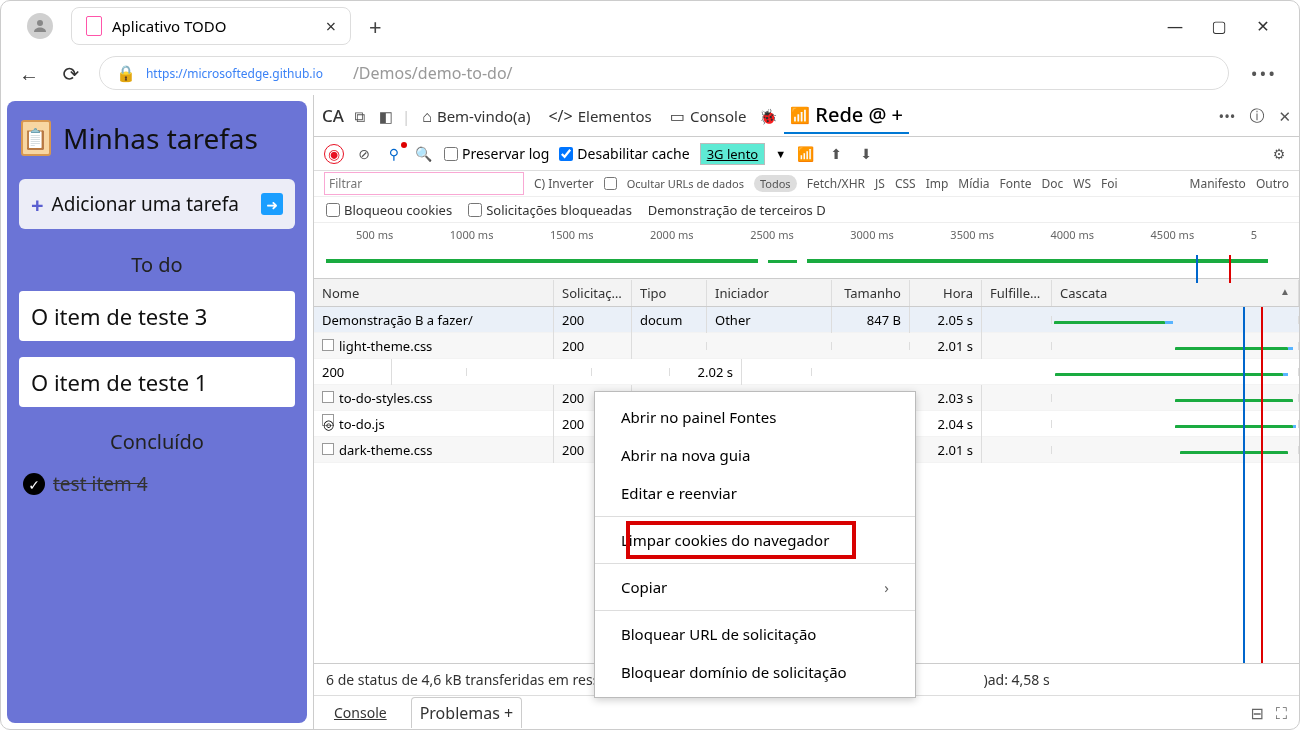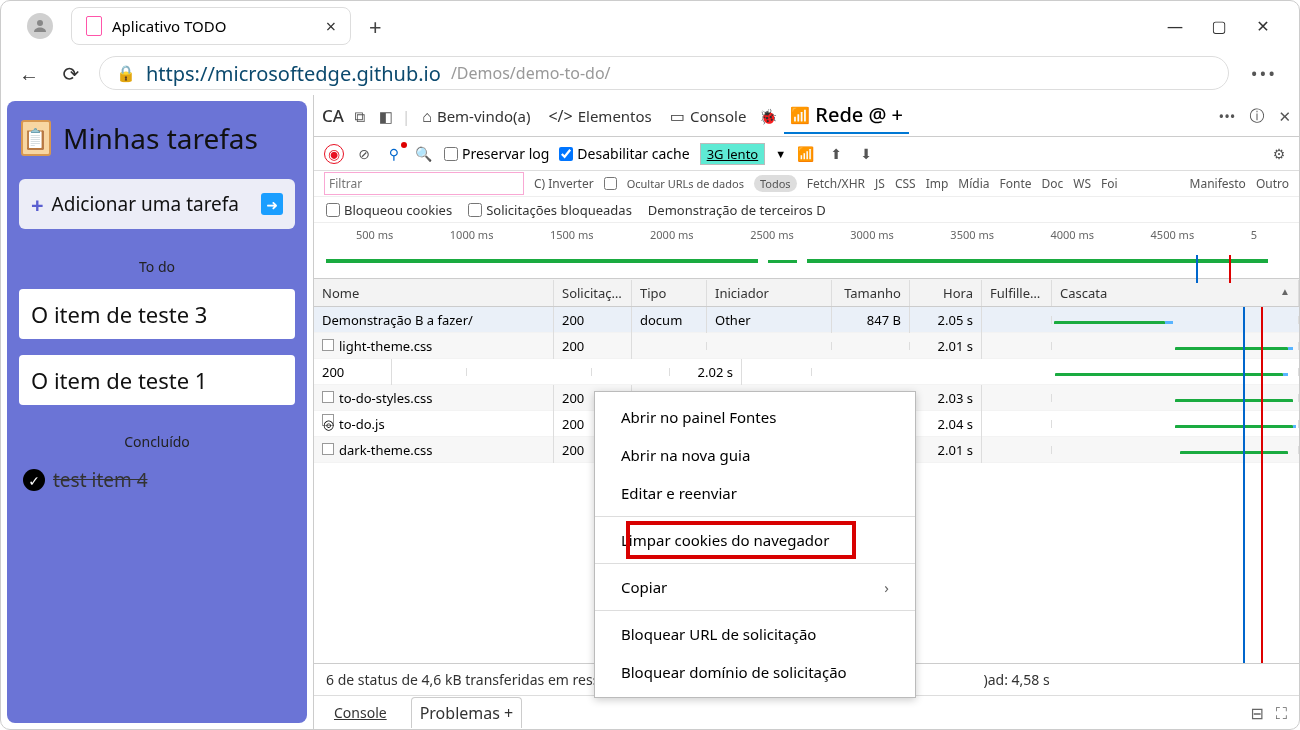--- a/index.html
+++ b/index.html
@@ -13,36 +13,36 @@
   .tab-close { margin-left: auto; cursor: pointer; font-size: 18px; color: #333; }
   .newtab { margin-left: 18px; font-size: 22px; color: #444; cursor: pointer; }
   .wincontrols { margin-left: auto; display: flex; gap: 28px; padding-right: 20px; }
   .winbtn { width: 16px; height: 16px; display:flex;align-items:center;justify-content:center;font-size:16px;color:#333;cursor:pointer;}
 
   
   .urlbar { height: 44px; display: flex; align-items: center; padding: 0 14px; gap: 14px; }
   .navbtn { width: 28px; height: 28px; display:flex;align-items:center;justify-content:center;color:#333;cursor:pointer;font-size:20px;}
   .urlfield { flex: 1; height: 34px; border: 1px solid #ddd; border-radius: 18px; display: flex; align-items: center; padding: 0 16px; gap: 10px; }
   .urlfield .lock { color:#666; }
-  .url-host { color:#0c4a6e; font-size:20px;}
-  .url-path { color:#999; font-size:16px;}
+  .url-host { color:#3b82f6; font-size:12px;}
+  .url-path { color:#999; font-size:16px;margin-left:20px;}
   .menumore { font-size:18px; letter-spacing:2px; color:#555; cursor:pointer; padding:0 8px;}
 
   
   .main { display:flex; height: calc(100% - 94px); }
 
   
   .todoapp { width: 300px; background:#6b74d6; color:#111; padding:10px 8px; border-radius:8px; margin:6px; display:flex;flex-direction:column;gap:10px;}
   .todo-header { display:flex; align-items:center; gap:12px; padding:8px 6px;}
   .todo-icon { width:30px; height:36px; background:#f8d6a2; border:2px solid #d89850; border-radius:3px; display:flex;align-items:center;justify-content:center;font-size:20px;}
   .todo-title { font-size:28px; font-weight:400; }
   .addtask { background:#ecedf7; border-radius:6px; padding:10px 12px; display:flex;align-items:center;gap:8px; font-size:19px; margin:4px;}
   .addtask .plus { color:#5a5fd0; font-size:22px; font-weight:700;}
   .addtask .go { margin-left:auto; width:22px;height:22px;background:#1a9eff;border-radius:3px;display:flex;align-items:center;justify-content:center;color:#fff;font-size:14px;}
-  .section-label { text-align:center; color:#222; font-size:14px; margin-top:14px;}
+  .section-label { text-align:center; color:#222; font-size:20px; margin-top:8px;}
   .task { background:#fff; border-radius:4px; padding:10px 12px; font-size:22px; margin:3px 4px; }
   .done-task { background:transparent; display:flex;align-items:center;gap:8px; padding:6px 8px;}
   .done-check { width:22px;height:22px;border-radius:50%;background:#000;color:#fff;display:flex;align-items:center;justify-content:center;font-size:14px;}
   .done-text { text-decoration:line-through; color:#333; font-size:19px;}
 
   
   .devtools { flex:1; display:flex; flex-direction:column; border-left:1px solid #ccc;}
   .dt-tabs { display:flex; align-items:center; gap:6px; padding:4px 8px; border-bottom:1px solid #ccc; height:42px; font-size:15px; color:#333;}
   .dt-tab { display:flex;align-items:center;gap:5px; padding:4px 6px; cursor:pointer;}
   .dt-tab.active { border-bottom:2px solid #0078d4; color:#000; font-weight:500;}

